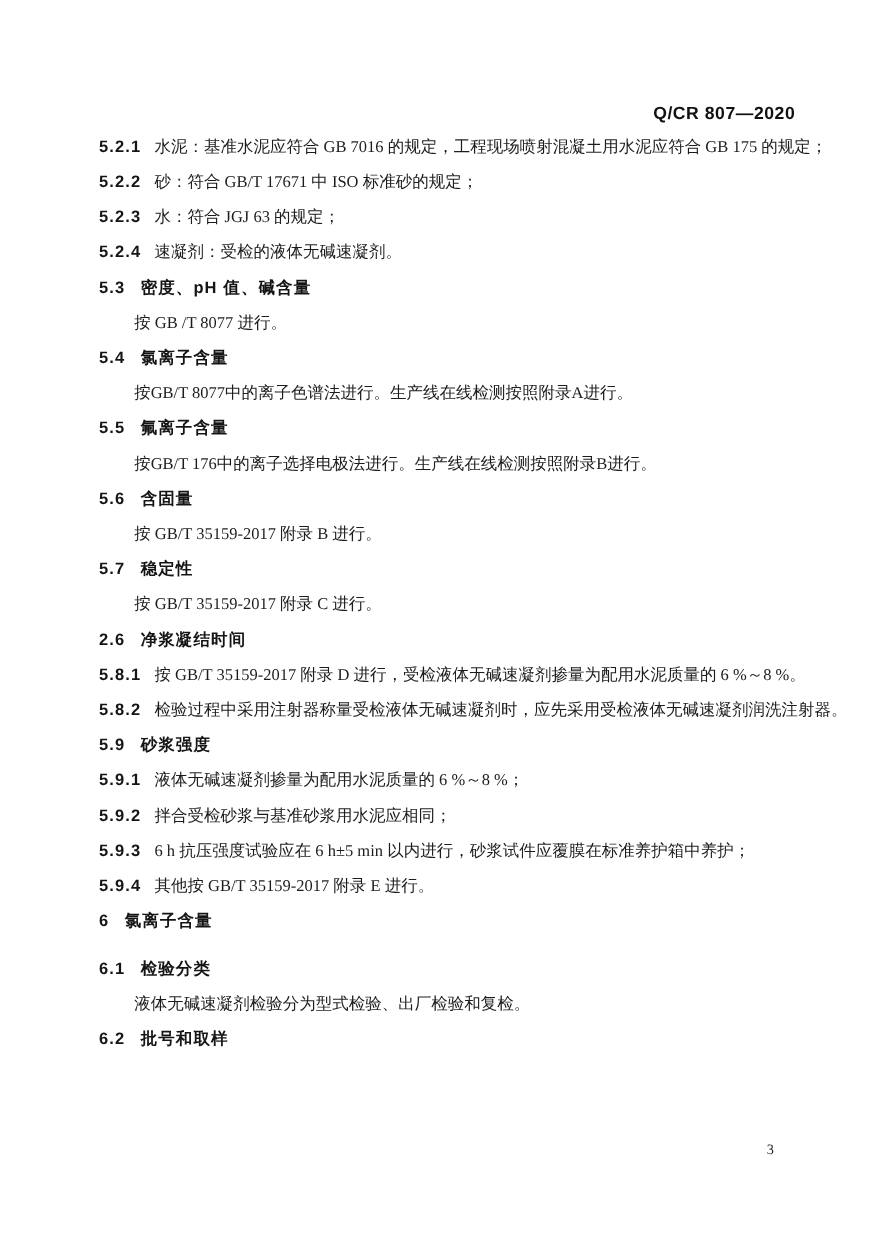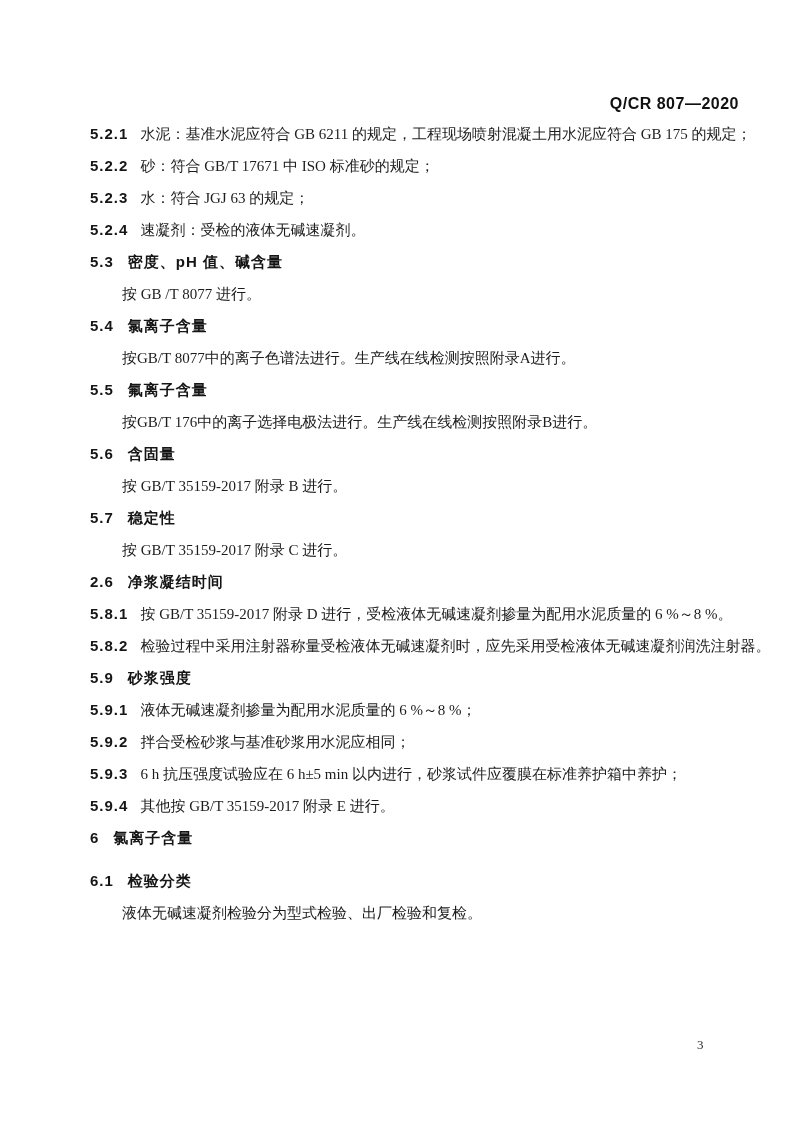--- a/index.html
+++ b/index.html
@@ -12,21 +12,21 @@
     width: 800px;
     height: 1131px;
     background: #ffffff;
     overflow: hidden;
     font-family: "Liberation Serif", serif;
     color: #1c1c1c;
   }
   .doc-header {
     position: absolute;
     top: 95px;
-    right: 61px;
+    right: 77px;
     font-family: "Liberation Sans", sans-serif;
     font-weight: 700;
     font-size: 16px;
     letter-spacing: 0.5px;
     color: #111111;
     white-space: nowrap;
   }
   .content {
     position: absolute;
     left: 90px;
@@ -79,21 +79,21 @@
     color: #2a2a2a;
   }
 </style>
 </head>
 <body>
 
 <div class="page">
   <div class="doc-header">Q/CR 807—2020</div>
 
   <div class="content" id="content">
-      <div class="line clause"><span class="num">5.2.1</span><span class="txt">水泥：基准水泥应符合 GB 6211 的规定，工程现场喷射混凝土用水泥应符合 GB 175 的规定；</span></div>
+      <div class="line clause"><span class="num">5.2.1</span><span class="txt">水泥：基准水泥应符合 GB 7016 的规定，工程现场喷射混凝土用水泥应符合 GB 175 的规定；</span></div>
       <div class="line clause"><span class="num">5.2.2</span><span class="txt">砂：符合 GB/T 17671 中 ISO 标准砂的规定；</span></div>
       <div class="line clause"><span class="num">5.2.3</span><span class="txt">水：符合 JGJ 63 的规定；</span></div>
       <div class="line clause"><span class="num">5.2.4</span><span class="txt">速凝剂：受检的液体无碱速凝剂。</span></div>
       <div class="line heading"><span class="num">5.3</span><span class="txt">密度、pH 值、碱含量</span></div>
       <div class="line para"><span class="txt">按 GB /T 8077 进行。</span></div>
       <div class="line heading"><span class="num">5.4</span><span class="txt">氯离子含量</span></div>
       <div class="line para"><span class="txt">按GB/T 8077中的离子色谱法进行。生产线在线检测按照附录A进行。</span></div>
       <div class="line heading"><span class="num">5.5</span><span class="txt">氟离子含量</span></div>
       <div class="line para"><span class="txt">按GB/T 176中的离子选择电极法进行。生产线在线检测按照附录B进行。</span></div>
       <div class="line heading"><span class="num">5.6</span><span class="txt">含固量</span></div>
@@ -104,16 +104,17 @@
       <div class="line clause"><span class="num">5.8.1</span><span class="txt">按 GB/T 35159-2017 附录 D 进行，受检液体无碱速凝剂掺量为配用水泥质量的 6 %～8 %。</span></div>
       <div class="line clause"><span class="num">5.8.2</span><span class="txt">检验过程中采用注射器称量受检液体无碱速凝剂时，应先采用受检液体无碱速凝剂润洗注射器。</span></div>
       <div class="line heading"><span class="num">5.9</span><span class="txt">砂浆强度</span></div>
       <div class="line clause"><span class="num">5.9.1</span><span class="txt">液体无碱速凝剂掺量为配用水泥质量的 6 %～8 %；</span></div>
       <div class="line clause"><span class="num">5.9.2</span><span class="txt">拌合受检砂浆与基准砂浆用水泥应相同；</span></div>
       <div class="line clause"><span class="num">5.9.3</span><span class="txt">6 h 抗压强度试验应在 6 h±5 min 以内进行，砂浆试件应覆膜在标准养护箱中养护；</span></div>
       <div class="line clause"><span class="num">5.9.4</span><span class="txt">其他按 GB/T 35159-2017 附录 E 进行。</span></div>
       <div class="line chapter"><span class="num">6</span><span class="txt">氯离子含量</span></div>
       <div class="line heading"><span class="num">6.1</span><span class="txt">检验分类</span></div>
       <div class="line para"><span class="txt">液体无碱速凝剂检验分为型式检验、出厂检验和复检。</span></div>
+      <div class="line heading"><span class="num">6.2</span><span class="txt">批号和取样</span></div>
     </div>
 
   <div class="page-number">3</div>
 </div>
 
 </body></html>

